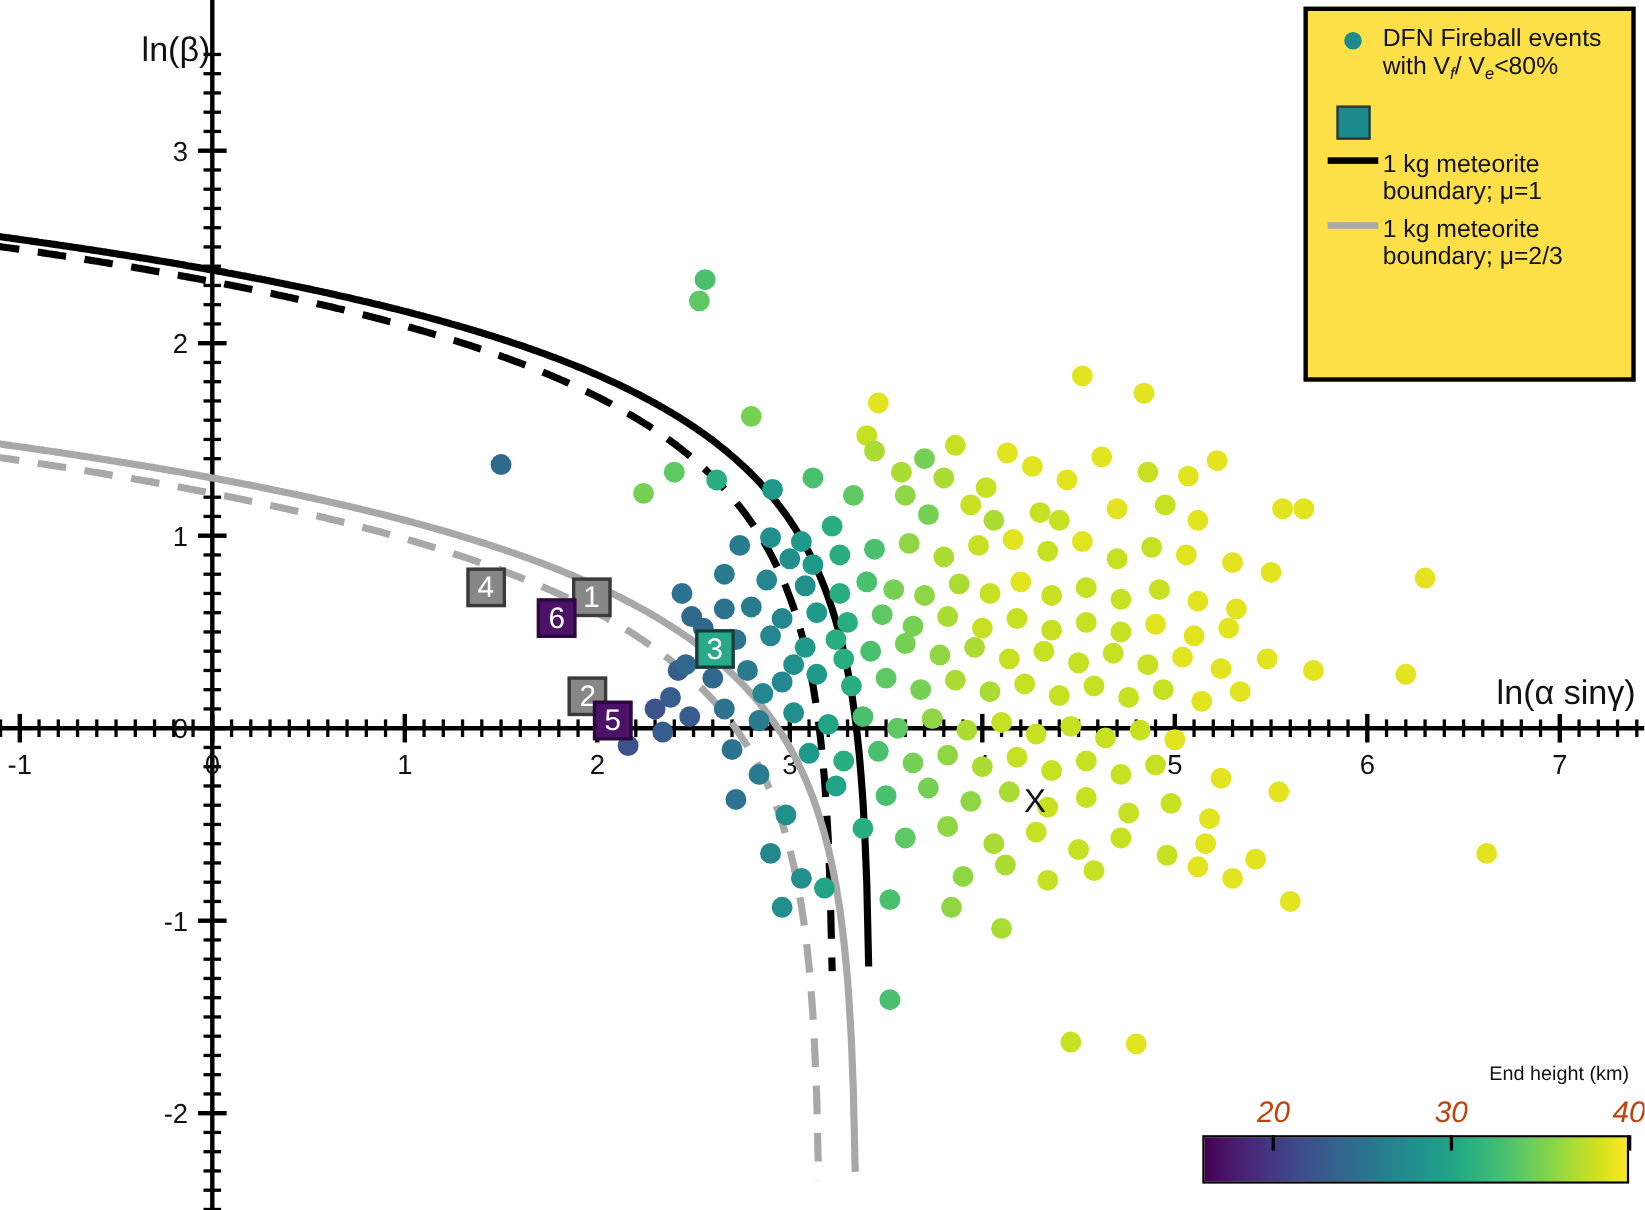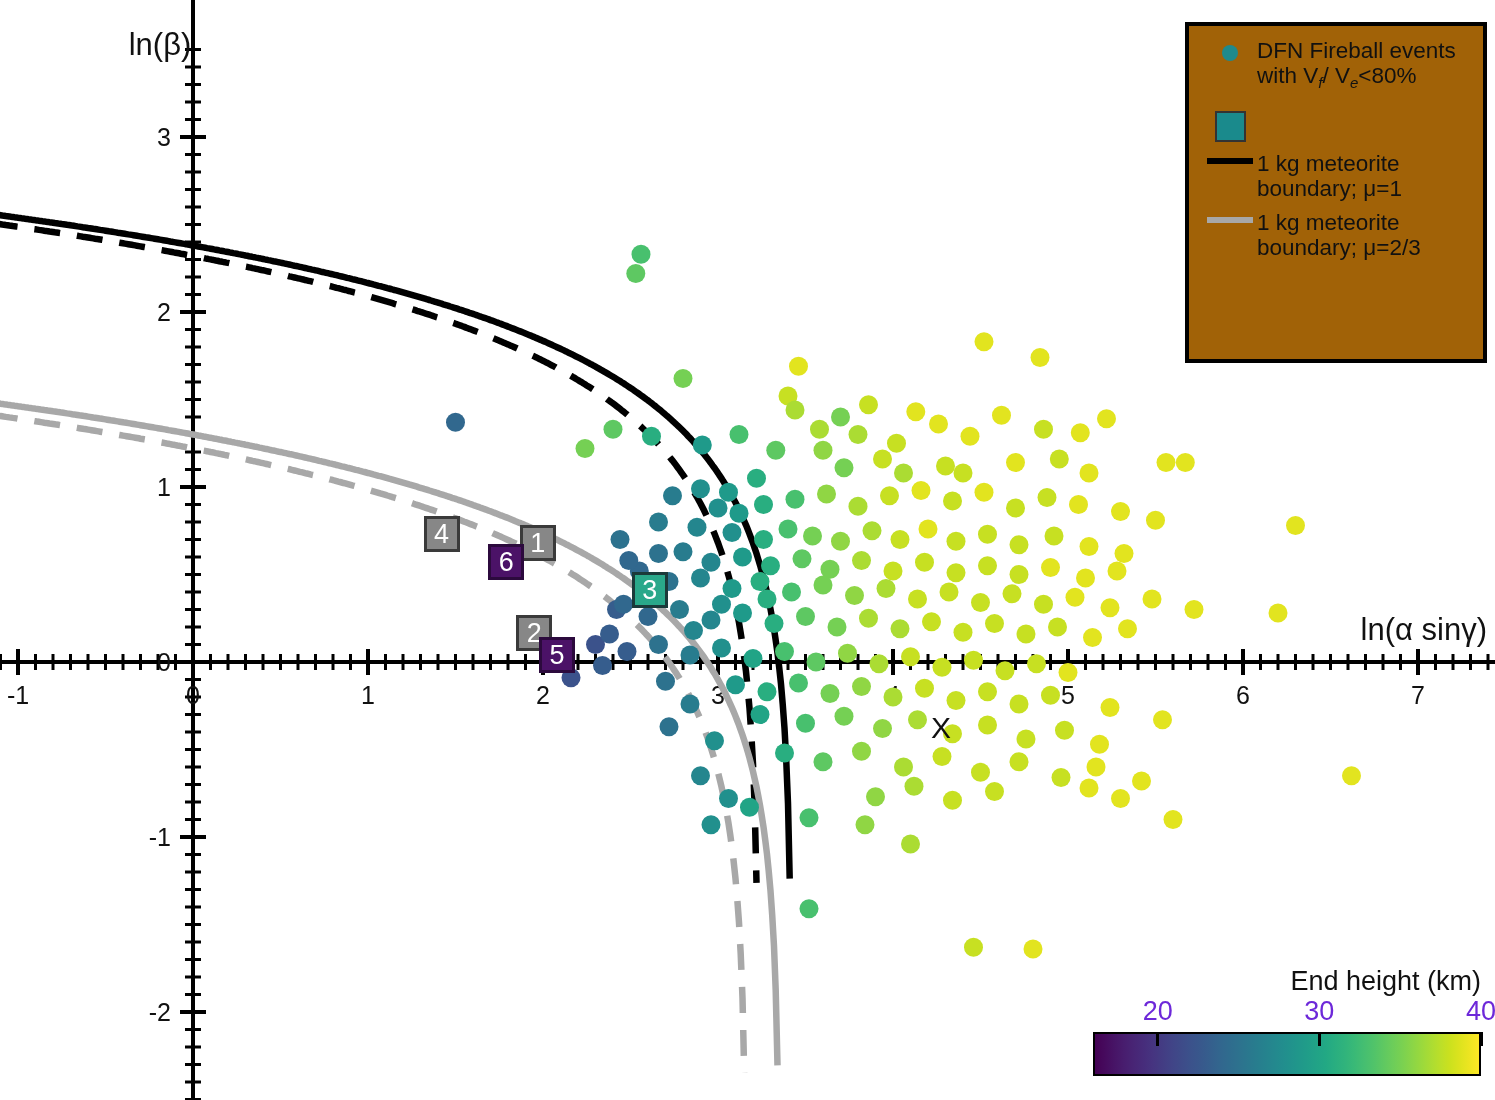--- a/index.html
+++ b/index.html
@@ -6,39 +6,39 @@
   body{width:1495px;height:1100px;position:relative;overflow:hidden;
        font-family:"Liberation Sans",sans-serif;color:#000;}
   #root{position:absolute;inset:0;}
   svg{position:absolute;left:0;top:0;}
   .axlabel{font-size:31px;fill:#111;font-family:"Liberation Sans",sans-serif;}
   .ticklabel{font-size:25px;fill:#111;font-family:"Liberation Sans",sans-serif;}
   .xmark{font-size:30px;fill:#111;font-family:"Liberation Sans",sans-serif;}
 
   
   #legend{position:absolute;left:1185px;top:6px;width:302px;height:341px;
-          background:#a16207;border:4px solid #000;box-sizing:border-box;
-          padding:12px 10px 10px 14px;margin-top:16px;}
+          background:#fde047;border:4px solid #000;box-sizing:border-box;
+          padding:12px 10px 10px 14px;}
   .lgrow{display:flex;align-items:flex-start;margin-bottom:9px;}
   .lgkey{width:54px;flex:0 0 54px;display:flex;align-items:center;justify-content:center;
          padding-top:7px;}
   .lgtxt{font-size:22.5px;line-height:25px;color:#111;}
   .dotkey{width:16px;height:16px;border-radius:50%;background:#1f8a8c;}
   .sqkey{width:27px;height:27px;background:#1a8a8c;border:2.5px solid #333;}
   .sqkey.gray{background:#878787;border:2.5px solid #333;}
   .linekey{width:46px;height:6px;background:#000;}
   .linekey.gray{background:#a8a8a8;}
   .sub{font-size:15px;vertical-align:-5px;font-style:italic;}
 
   
   #cbar{position:absolute;left:1093px;top:1032px;width:388px;height:44px;
         border:2.5px solid #000;box-sizing:border-box;}
   #cbartitle{position:absolute;left:1093px;top:966px;width:388px;text-align:right;
-             font-size:27px;color:#111;}
-  .cblab{position:absolute;font-size:27px;color:#6d28d9;}
+             font-size:18px;color:#111;}
+  .cblab{position:absolute;font-size:27px;color:#c2410c;font-style:italic;}
   .cbtick{position:absolute;width:3px;background:#000;}
 
   
   .nmark{position:absolute;width:36px;height:36px;box-sizing:border-box;
          display:flex;align-items:center;justify-content:center;
          font-size:27px;line-height:1;}
 </style>
 </head>
 <body>
 

